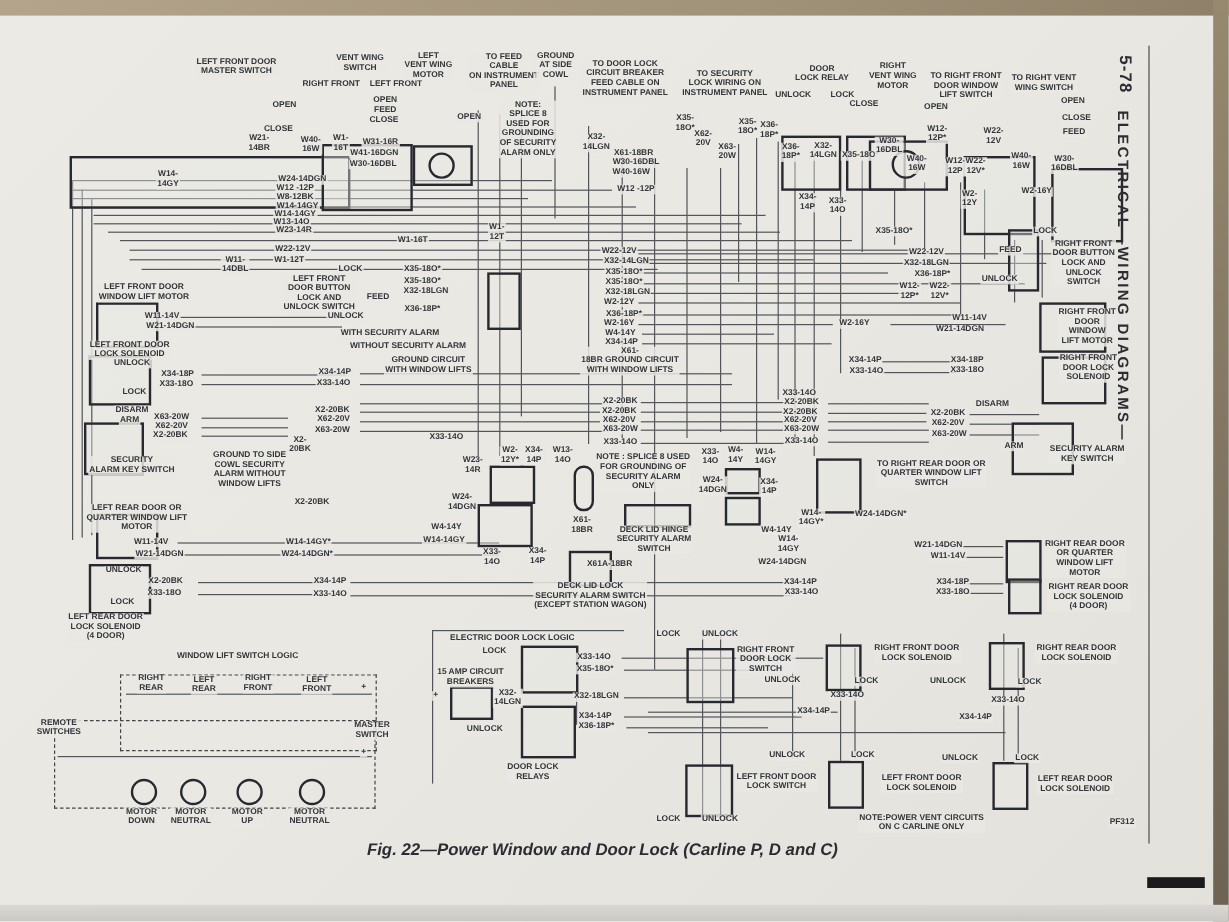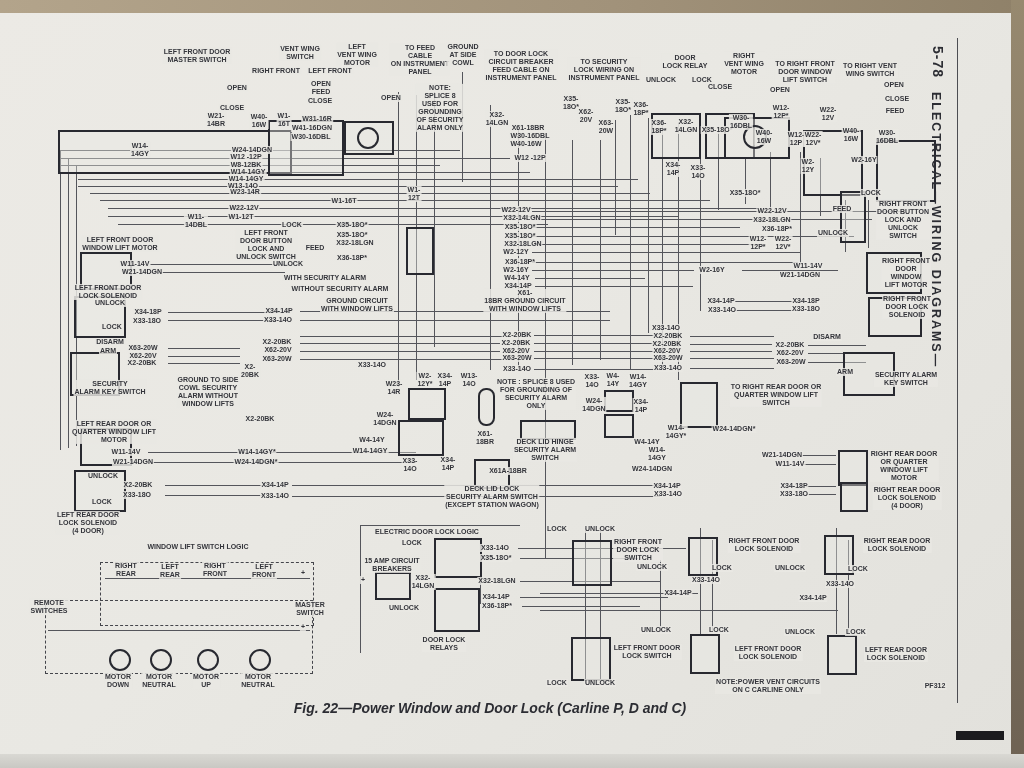--- a/index.html
+++ b/index.html
@@ -18,21 +18,21 @@
        font:bold 7px/1.15 "Liberation Sans",sans-serif;color:#34353b;
        white-space:pre-line;text-align:center;z-index:3;
        background:rgba(233,232,227,0.85);padding:0 1px;}
   .wh{position:absolute;height:1px;background:#54555b;z-index:1;}
   .wv{position:absolute;width:1px;background:#54555b;z-index:1;}
   .box{position:absolute;z-index:2;border:2px solid #282930;background:rgba(233,232,227,0.4);}
   .box.d{border:1px dashed #44454b;background:none;z-index:1;}
   .box.r{border-radius:8px;}
   .circ{position:absolute;border:2px solid #282930;border-radius:50%;z-index:2;
         background:rgba(233,232,227,0.6);}
-  .caption{position:absolute;left:490px;top:708px;transform:translate(-50%,-50%);
+  .caption{position:absolute;left:502px;top:708px;transform:translate(-50%,-50%);
         font:bold italic 14px/1.2 "Liberation Sans",sans-serif;color:#2c2d33;
         white-space:nowrap;z-index:4;}
   .side-num{position:absolute;left:930px;top:46px;writing-mode:vertical-rl;
         font:bold 14px "Liberation Sans",sans-serif;color:#2c2d33;letter-spacing:1px;z-index:4;}
   .side-title{position:absolute;left:929px;top:92px;writing-mode:vertical-rl;
         font:bold 12.5px "Liberation Sans",sans-serif;color:#2c2d33;letter-spacing:2px;z-index:4;}
   .page-rule{position:absolute;left:957px;top:38px;width:1px;height:665px;
         background:#4c4d52;z-index:2;}
   .black-bar{position:absolute;left:956px;top:731px;width:48px;height:9px;
         background:#1b1b1e;z-index:4;}

